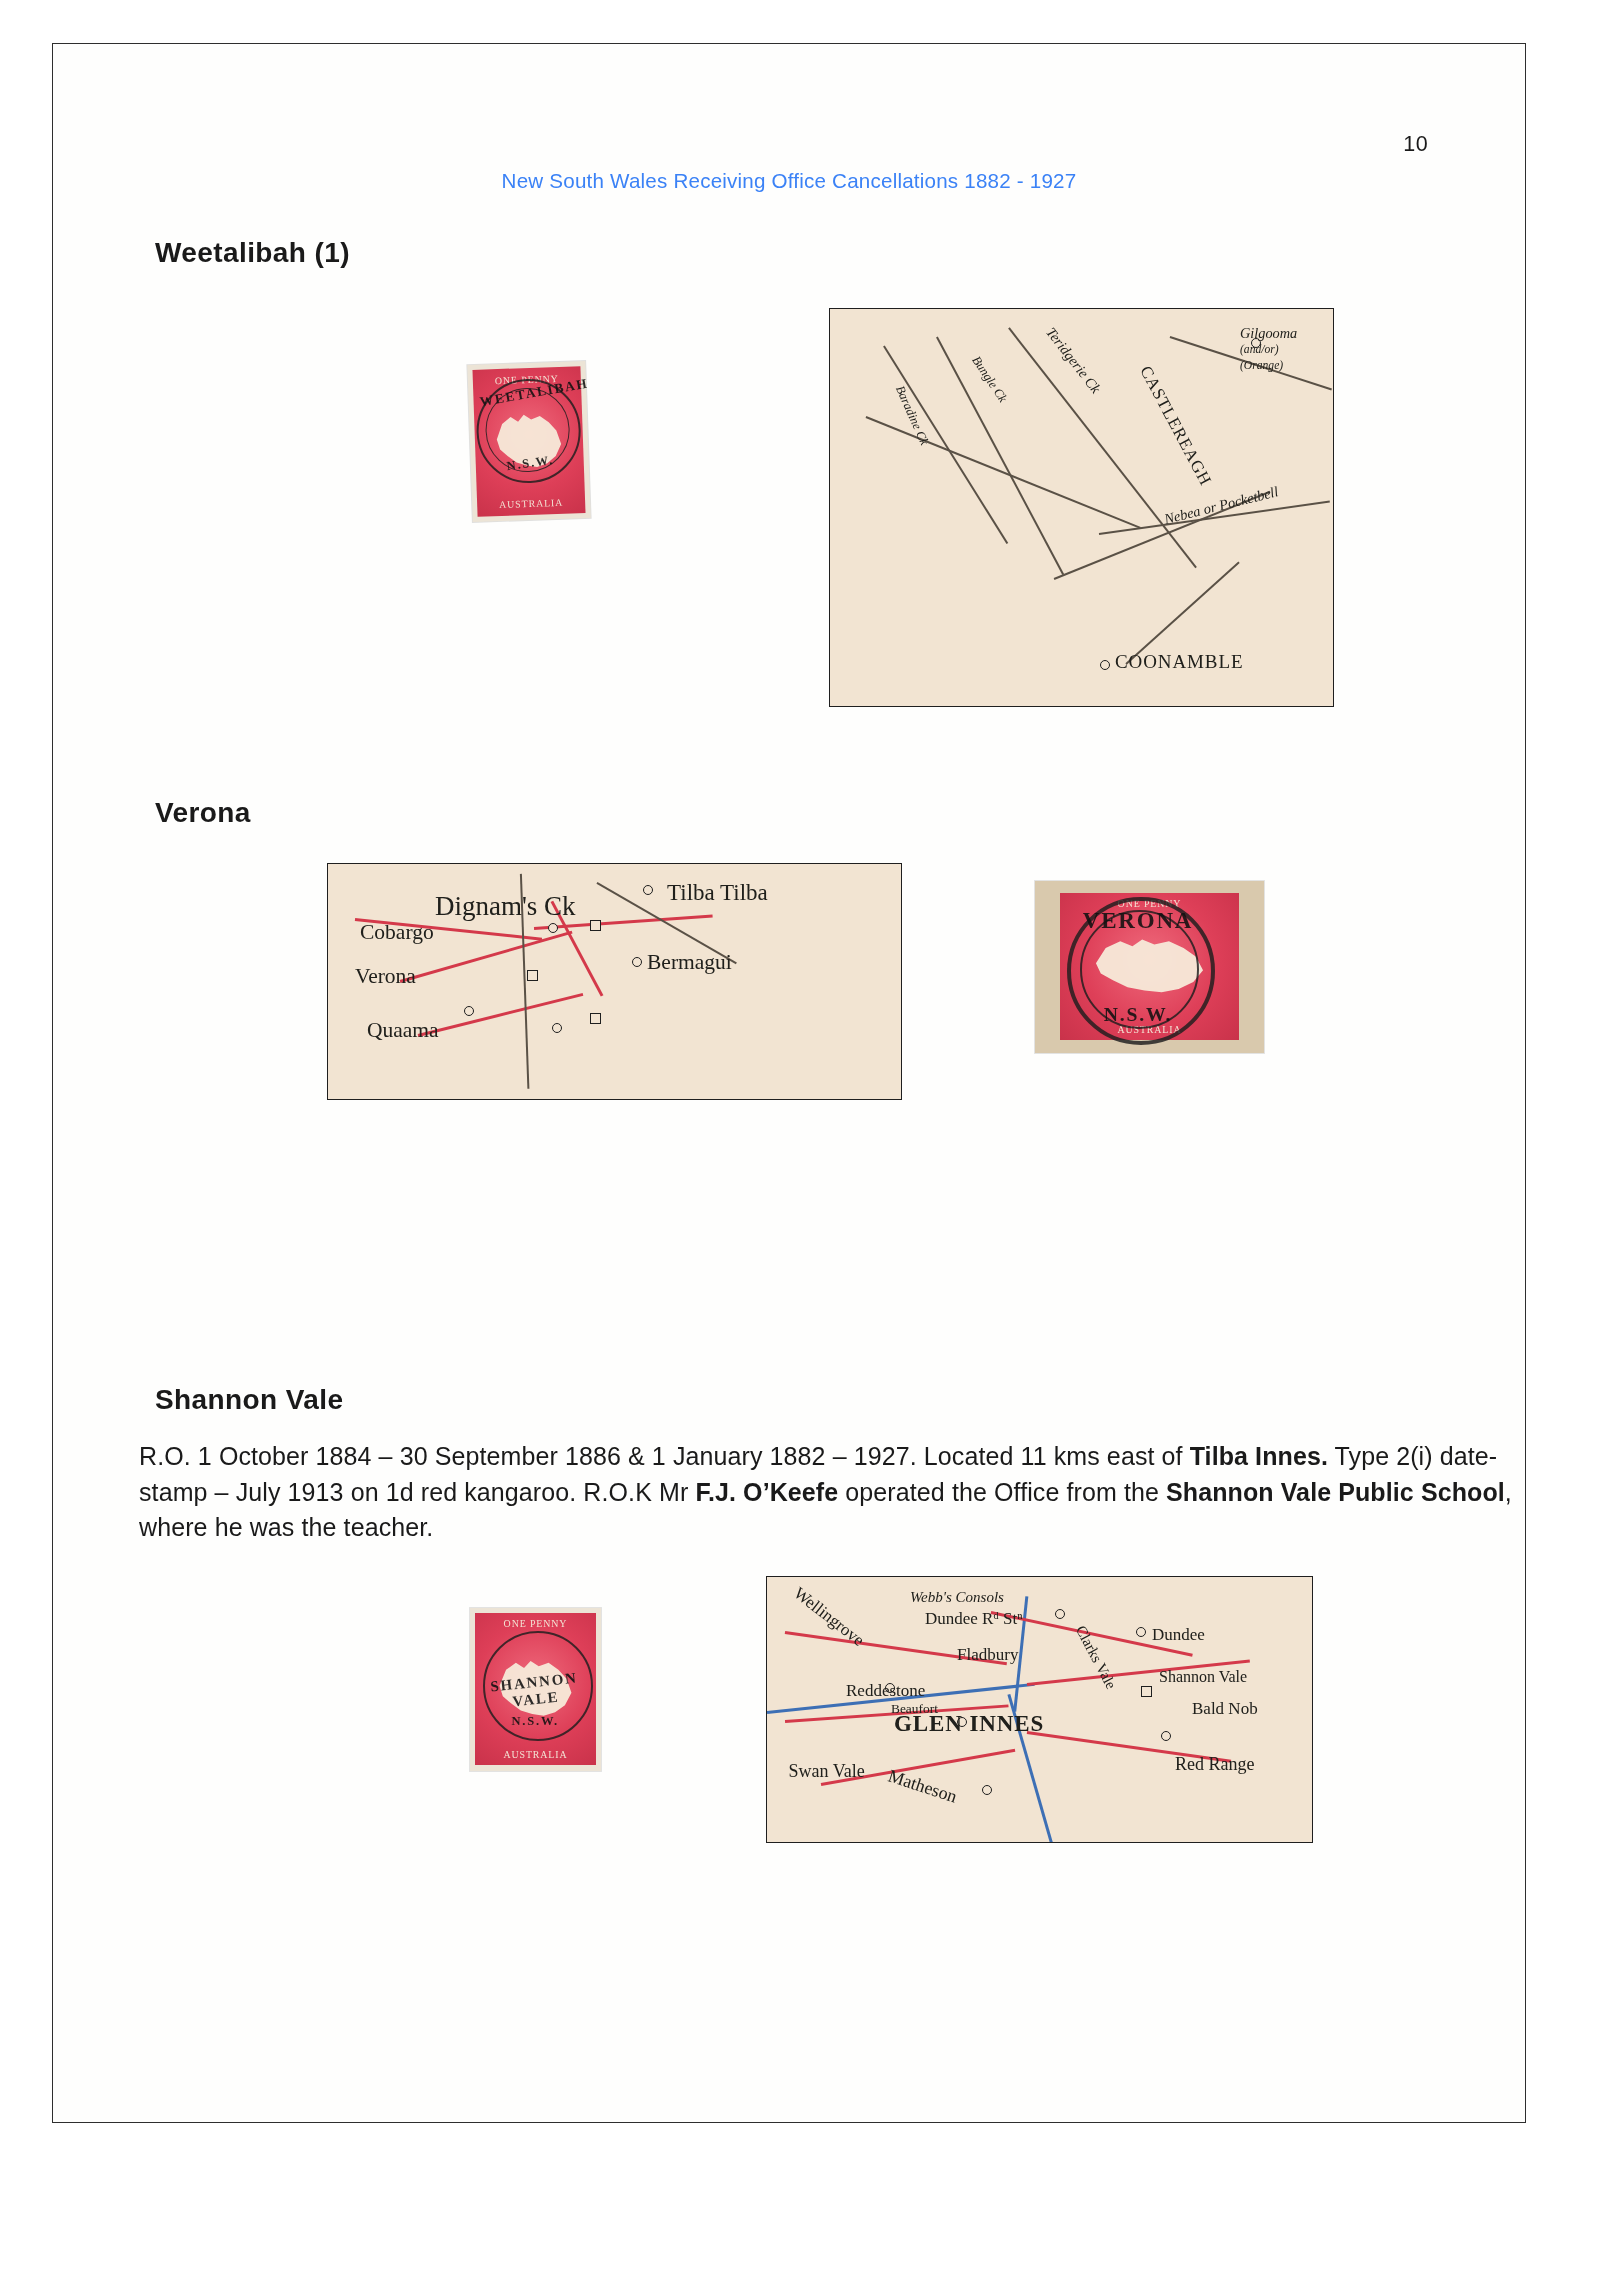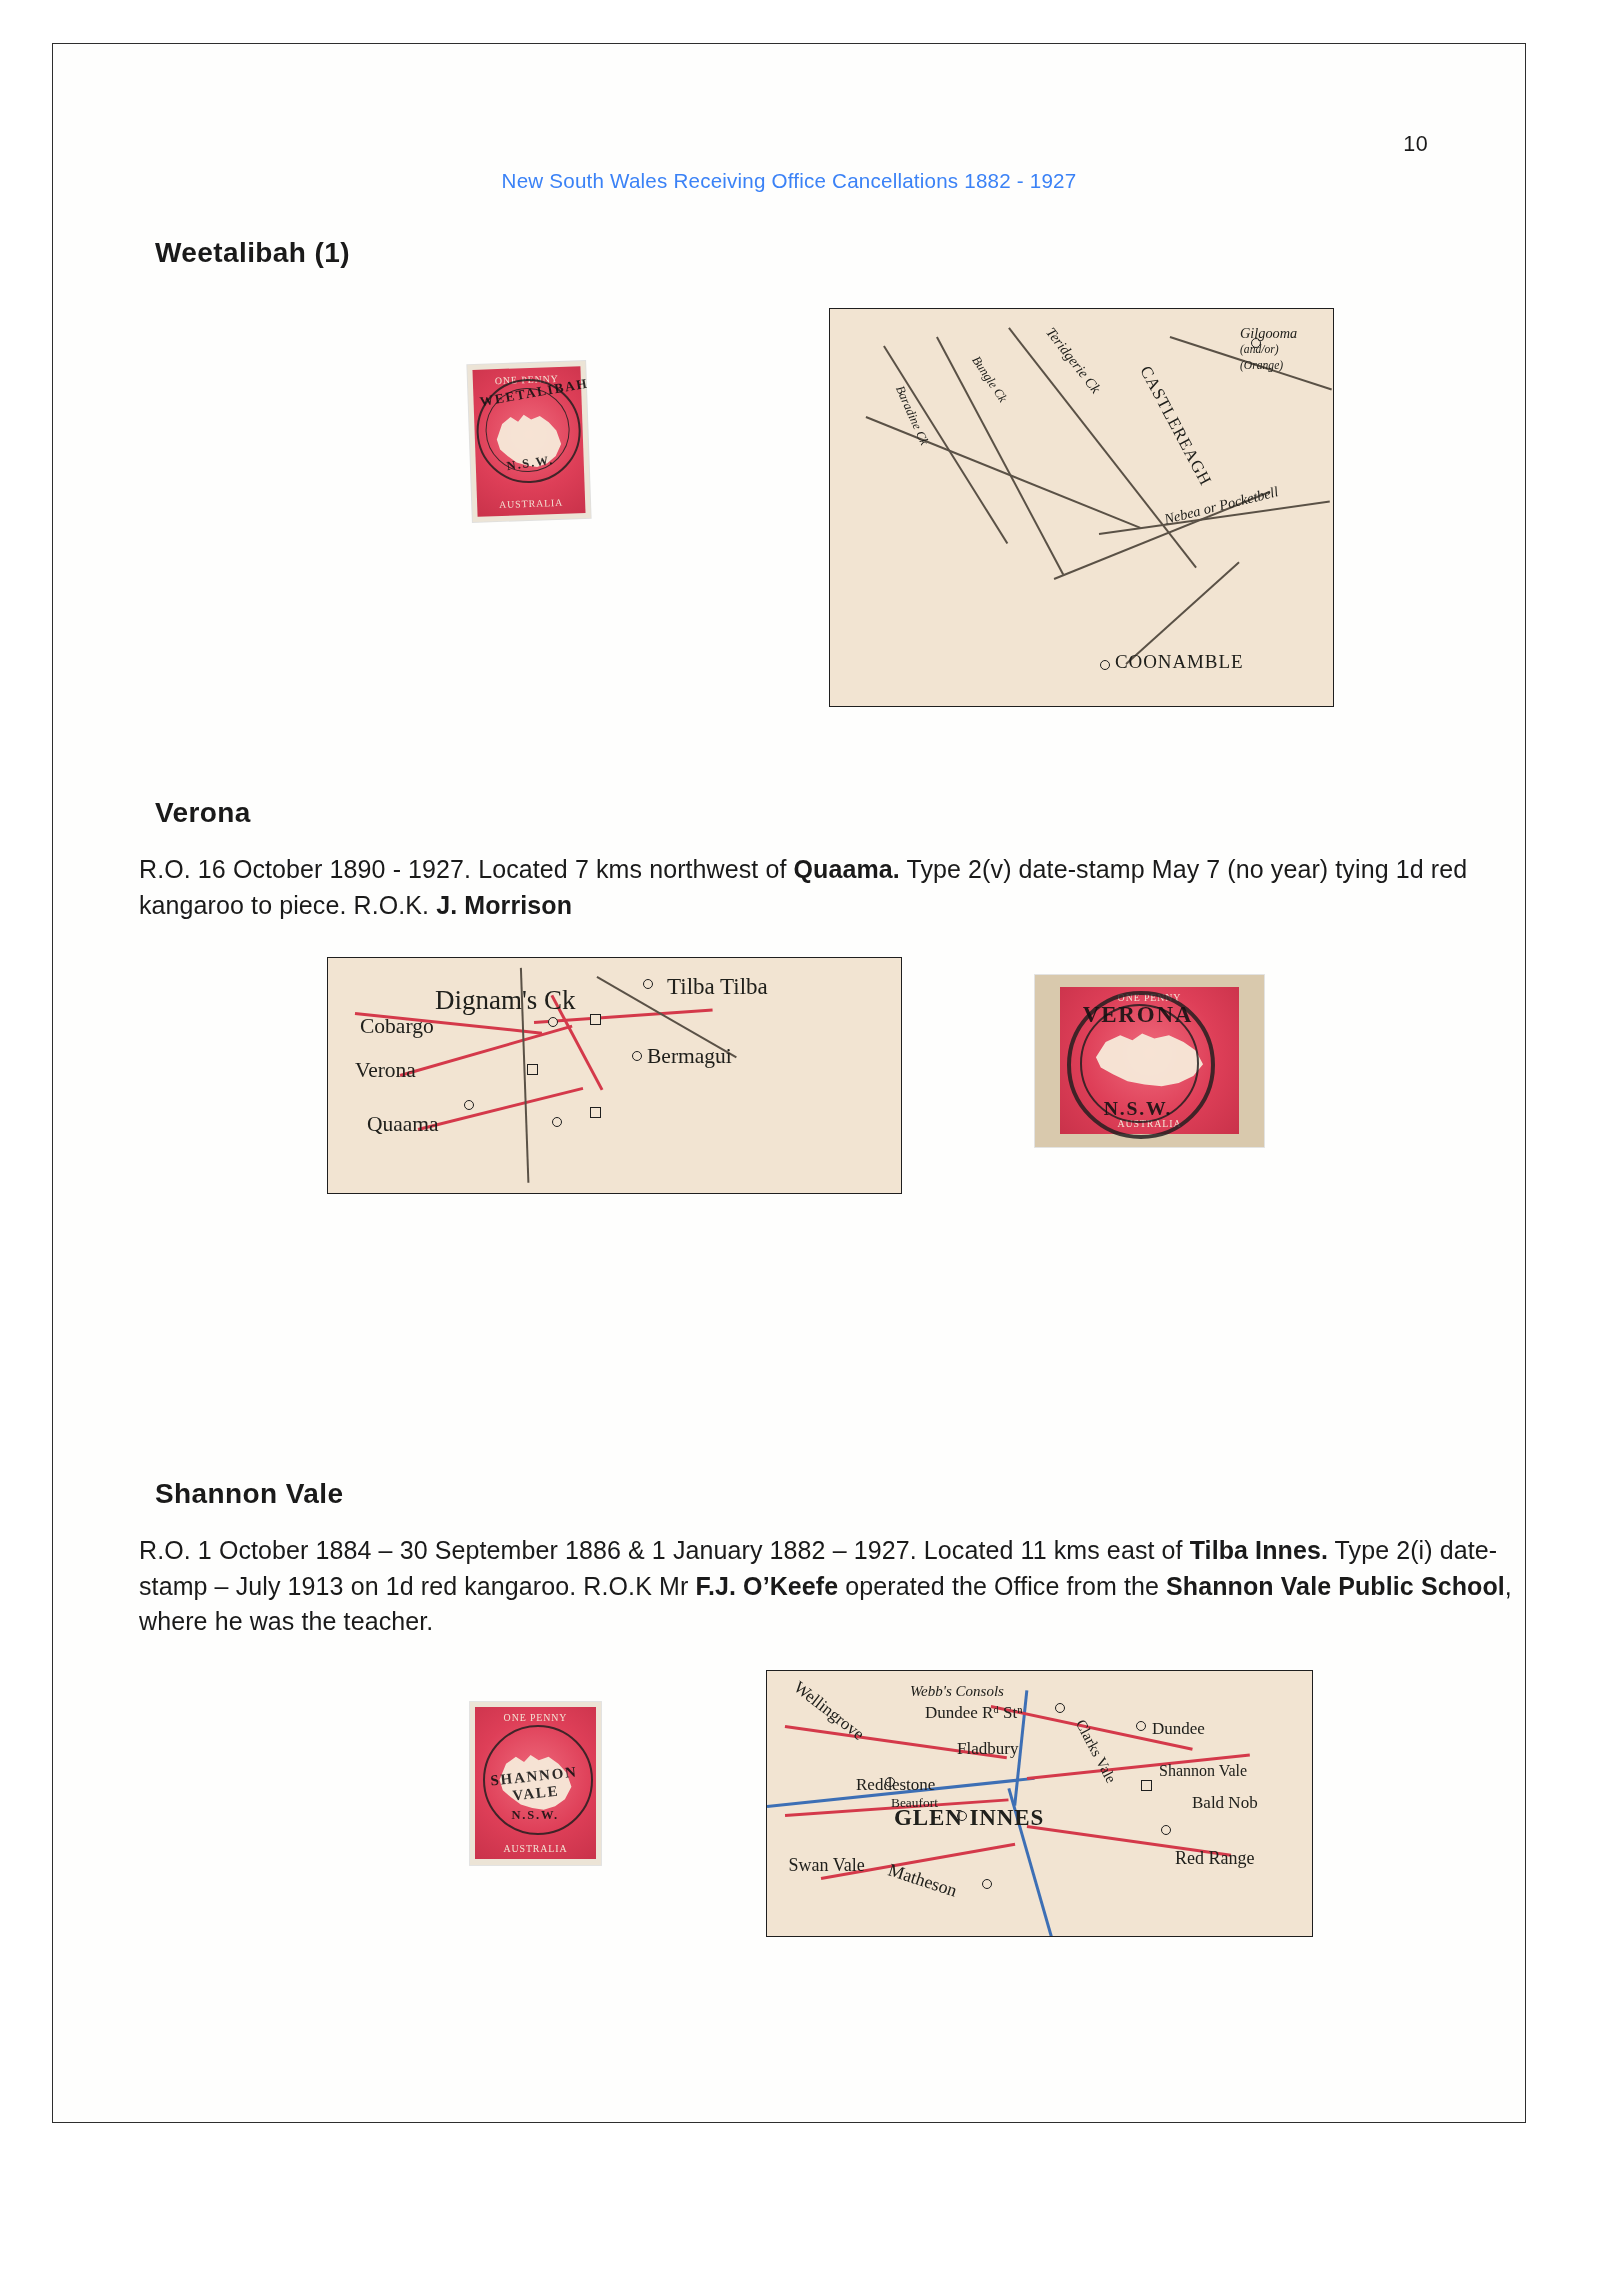--- a/index.html
+++ b/index.html
@@ -222,23 +222,20 @@
           </div>
         </div>
 
       </div>
     </div>
 
     <div class="spacer-lg"></div>
 
     <div class="entry" style="margin-top:143px;">
       <h2 class="entry-title">Verona</h2>
-      <p class="entry-body">
-        R.O. 16 October 1890 - 1927. Located 7 kms northwest of <b>Quaama.</b> Type 2(v) date-stamp May 7 (no year) tying 1d red kangaroo to piece. R.O.K. <b>J. Morrison</b>
-      </p>
 
       <div class="figs" style="height:260px;">
 
         <div class="fig" style="left:188px; top:3.6px;">
           <div class="map" style="width:573px; height:235px;">
             <div class="map-line red" style="left:27px; top:54px; width:188px; transform: rotate(6deg);"></div>
             <div class="map-line red" style="left:206px; top:63px; width:179px; transform: rotate(-4deg);"></div>
             <div class="map-line red" style="left:72px; top:116px; width:179px; transform: rotate(-16deg);"></div>
             <div class="map-line red" style="left:90px; top:170px; width:170px; transform: rotate(-14deg);"></div>
             <div class="map-line red" style="left:224px; top:36px; width:107px; transform: rotate(62deg);"></div>
@@ -319,21 +316,21 @@
             <div class="map-dot" style="left:394px; top:154px;"></div>
             <div class="map-dot" style="left:215px; top:208px;"></div>
             <div class="map-sq" style="left:374px; top:109px;"></div>
             <div class="map-label" style="left:143px; top:12.5px; font-size:15px; font-style:italic;">Webb's Consols</div>
             <div class="map-label" style="left:158px; top:32px; font-size:17px;">Dundee Rᵈ Stⁿ</div>
             <div class="map-label" style="left:385px; top:48px; font-size:17px;">Dundee</div>
             <div class="map-label" style="left:19.7px; top:30px; font-size:17px; transform: rotate(38deg);">Wellingrove</div>
             <div class="map-label" style="left:190px; top:68px; font-size:17px;">Fladbury</div>
             <div class="map-label" style="left:294px; top:72px; font-size:15px; transform: rotate(62deg);">Clarks Vale</div>
             <div class="map-label" style="left:392px; top:91px; font-size:16px;">Shannon Vale</div>
-            <div class="map-label" style="left:79px; top:104px; font-size:17px;margin-left:10px;">Reddestone</div>
+            <div class="map-label" style="left:79px; top:104px; font-size:17px;">Reddestone</div>
             <div class="map-label" style="left:124px; top:124px; font-size:13.4px;">Beaufort</div>
             <div class="map-label" style="left:425px; top:122px; font-size:17px;">Bald Nob</div>
             <div class="map-label" style="left:127px; top:134px; font-size:23px; letter-spacing:0.9px; font-weight:bold;">GLEN INNES</div>
             <div class="map-label" style="left:21.5px; top:184px; font-size:18px;">Swan Vale</div>
             <div class="map-label" style="left:120px; top:199px; font-size:18px; transform: rotate(18deg);">Matheson</div>
             <div class="map-label" style="left:408px; top:177px; font-size:18px;">Red Range</div>
           </div>
         </div>
 
       </div>

